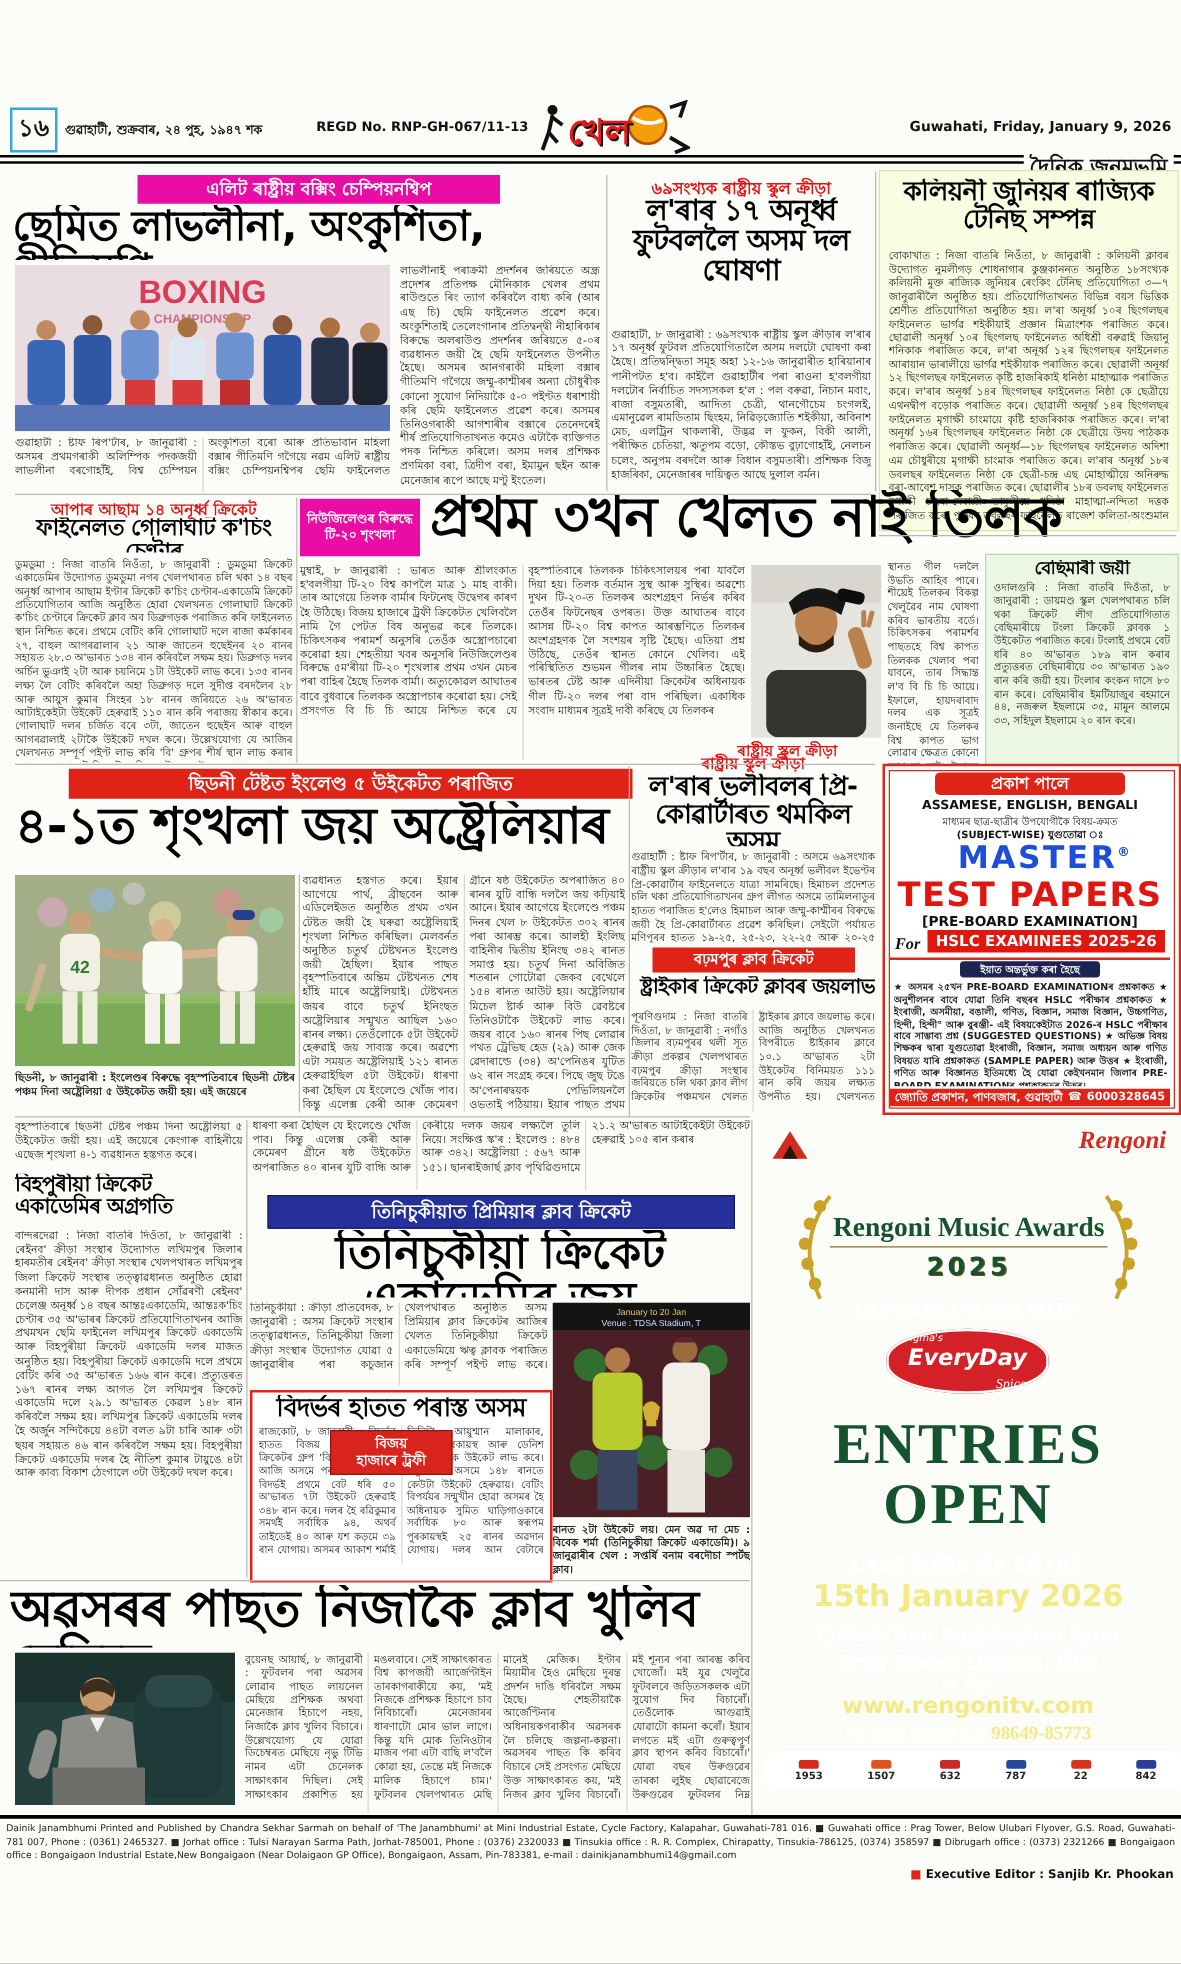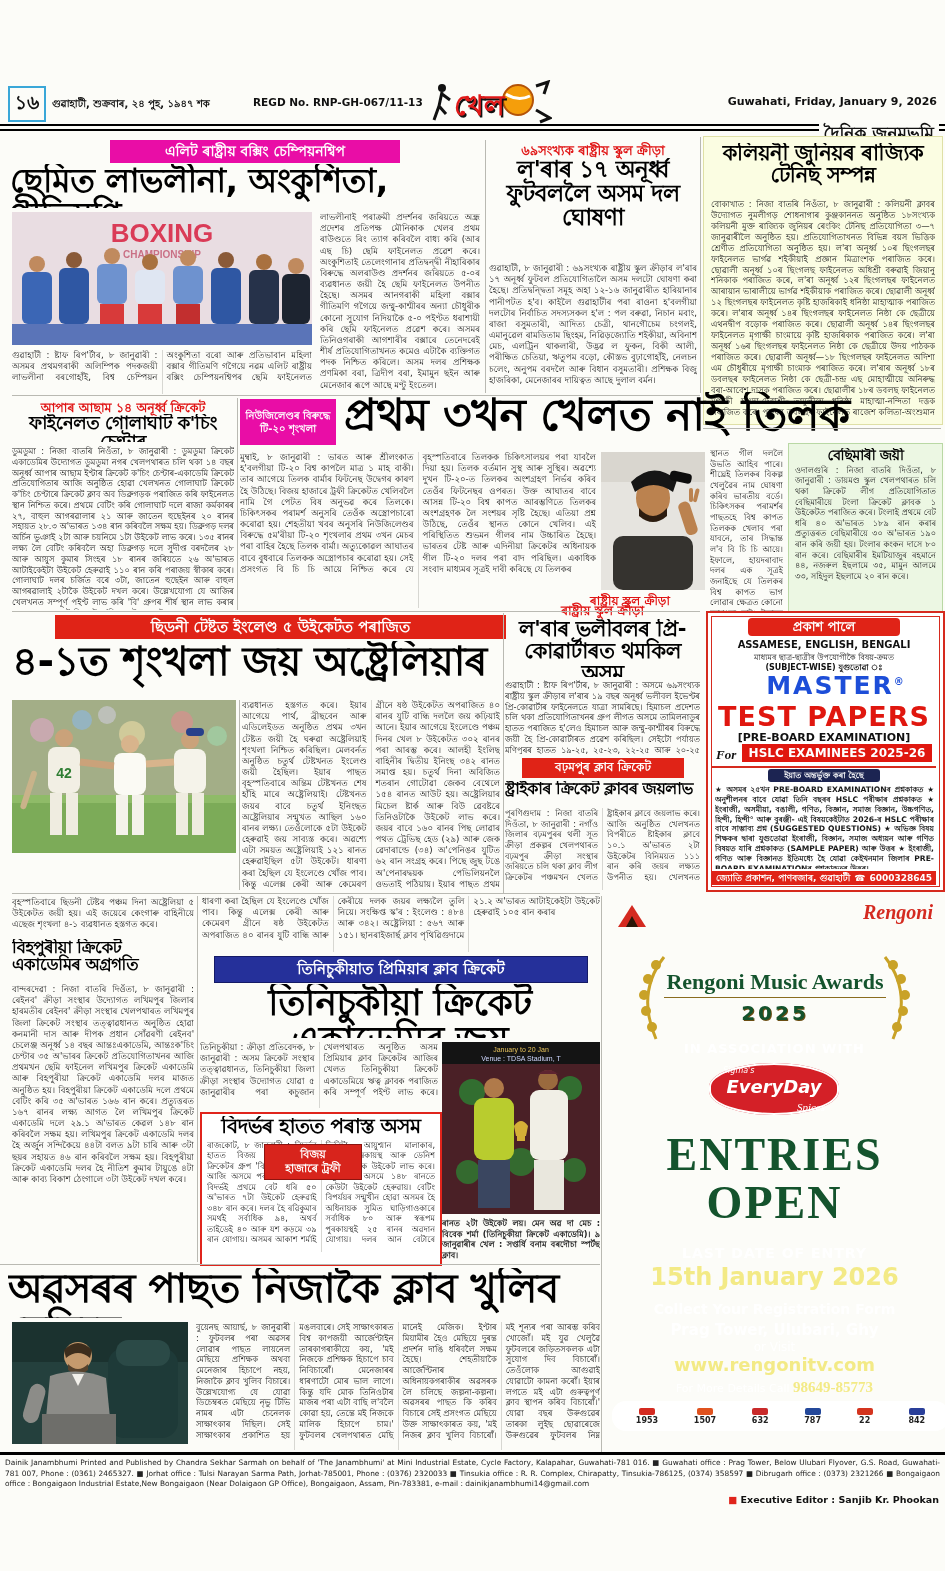--- a/index.html
+++ b/index.html
@@ -169,29 +169,30 @@
           <rect x="174" y="28" width="18" height="8" rx="4" fill="#27408b"></rect>
         <rect x="162" y="49" width="32" height="44" rx="8" fill="#f5f3ea"></rect>
         <rect x="164" y="93" width="12" height="42" fill="#efece0"></rect>
           <rect x="180" y="93" width="12" height="42" fill="#efece0"></rect>
         <path d="M68 62 L102 66" stroke="#caa27a" stroke-width="7"></path>
         <path d="M134 64 L162 62" stroke="#d8b48c" stroke-width="7"></path>
         <rect x="20" y="70" width="6" height="40" rx="3" fill="#c9b38a" transform="rotate(18 20 70)"></rect>
       </g>
     </svg>
   </div>
+  <div class="abs caption" style="left:12px;top:857px;width:224px;height:34px;">ছিডনী, ৮ জানুৱাৰী : ইংলেণ্ডৰ বিৰুদ্ধে বৃহস্পতিবাৰে ছিডনী টেষ্টৰ পঞ্চম দিনা অষ্ট্ৰেলিয়া ৫ উইকেটত জয়ী হয়। এই জয়েৰে</div>
 
   <div class="abs body-text cols-2" style="left:242px;top:700px;width:258px;height:190px;">ব্যৱধানত হস্তগত কৰে। ইয়াৰ আগেয়ে পাৰ্থ, ব্ৰীছবেন আৰু এডিলেইডত অনুষ্ঠিত প্ৰথম ৩খন টেষ্টত জয়ী হৈ ঘৰুৱা অষ্ট্ৰেলিয়াই শৃংখলা নিশ্চিত কৰিছিল। মেলবৰ্নত অনুষ্ঠিত চতুৰ্থ টেষ্টখনত ইংলেণ্ড জয়ী হৈছিল। ইয়াৰ পাছত বৃহস্পতিবাৰে অন্তিম টেষ্টখনত শেষ হাঁহি মাৰে অষ্ট্ৰেলিয়াই। টেষ্টখনত জয়ৰ বাবে চতুৰ্থ ইনিংছত অষ্ট্ৰেলিয়াৰ সন্মুখত আছিল ১৬০ ৰানৰ লক্ষ্য। তেওঁলোকে ৫টা উইকেট হেৰুৱাই জয় সাব্যস্ত কৰে। অৱশ্যে এটা সময়ত অষ্ট্ৰেলিয়াই ১২১ ৰানত হেৰুৱাইছিল ৫টা উইকেট। ধাৰণা কৰা হৈছিল যে ইংলেণ্ডে খোঁজ পাব। কিন্তু এলেক্স কেৰী আৰু কেমেৰণ গ্ৰীনে ষষ্ঠ উইকেটত অপৰাজিত ৪০ ৰানৰ যুটি বান্ধি দললৈ জয় কঢ়িয়াই আনে। ইয়াৰ আগেয়ে ইংলেণ্ডে পঞ্চম দিনৰ খেল ৮ উইকেটত ৩০২ ৰানৰ পৰা আৰম্ভ কৰে। আলহী ইংলিছ বাহিনীৰ দ্বিতীয় ইনিংছ ৩৪২ ৰানত সমাপ্ত হয়। চতুৰ্থ দিনা অবিজিত শতৰান গোটোৱা জেকব বেথেলে ১৫৪ ৰানত আউট হয়। অষ্ট্ৰেলিয়াৰ মিচেল ষ্টাৰ্ক আৰু বিউ ৱেবষ্টৰে তিনিওটাকৈ উইকেট লাভ কৰে। জয়ৰ বাবে ১৬০ ৰানৰ পিছ লোৱাৰ পথত ট্ৰেভিছ হেড (২৯) আৰু জেক ৱেদাৰাল্ডে (৩৪) অ'পেনিঙৰ যুটিত ৬২ ৰান সংগ্ৰহ কৰে। পিছে জুছ টঙে অ'পেনাৰদ্বয়ক পেভিলিয়নলৈ ওভতাই পঠিয়ায়। ইয়াৰ পাছত প্ৰথম ইনিংছত শতৰান কৰা ষ্টিভ স্মিথে ১২ ৰান কৰি আউট হয়। আনহাতে, জীৱনৰ অন্তিম টেষ্টৰ ইনিংছত উছমান খাৱাজাই ৫ ৰান কৰে। পঞ্চম উইকেটৰ ৰূপত আউট হোৱা মাৰ্নাছ লাবুছেইনে ৩৭ ৰানৰ বৰঙনি যোগায়।</div>
 
   <div class="abs kicker red-kicker" style="left:505px;top:602px;width:195px;font-size:12.5px;">ৰাষ্ট্ৰীয় স্কুল ক্ৰীড়া</div>
   <div class="abs hl" style="left:505px;top:619px;width:195px;height:58px;font-size:21px;text-align:center;">ল'ৰাৰ ভলীবলৰ প্ৰি-কোৱাৰ্টাৰত থমকিল অসম</div>
   <div class="abs body-text" style="left:505px;top:680px;width:195px;height:74px;font-size:8.3px;">গুৱাহাটী : ষ্টাফ ৰিপ'ৰ্টাৰ, ৮ জানুৱাৰী : অসমে ৬৯সংখ্যক ৰাষ্ট্ৰীয় স্কুল ক্ৰীড়াৰ ল'ৰাৰ ১৯ বছৰ অনূৰ্ধ্ব ভলীবল ইভেণ্টৰ প্ৰি-কোৱাৰ্টাৰ ফাইনেলতে যাত্ৰা সামৰিছে। হিমাচল প্ৰদেশত চলি থকা প্ৰতিযোগিতাখনৰ গ্ৰুপ লীগত অসমে তামিলনাডুৰ হাতত পৰাজিত হ'লেও হিমাচল আৰু জম্মু-কাশ্মীৰৰ বিৰুদ্ধে জয়ী হৈ প্ৰি-কোৱাৰ্টাৰত প্ৰৱেশ কৰিছিল। সেইটো পৰ্যায়ত মণিপুৰৰ হাতত ১৯-২৫, ২৫-২৩, ২২-২৫ আৰু ২০-২৫ ছেটত হাৰি প্ৰতিযোগিতাৰ পৰা বিদায় লয়।</div>
 
   <div class="abs red-banner" style="left:522px;top:758px;width:162px;height:20px;font-size:12px;font-weight:800;">বঢ়মপুৰ ক্লাব ক্ৰিকেট</div>
-  <div class="abs hl" style="left:505px;top:781px;width:195px;height:24px;font-size:16px;text-align:left;">ষ্ট্ৰাইকাৰ ক্ৰিকেট ক্লাবৰ জয়লাভ</div>
+  <div class="abs hl" style="left:505px;top:781px;width:195px;height:24px;font-size:16px;text-align:right;">ষ্ট্ৰাইকাৰ ক্ৰিকেট ক্লাবৰ জয়লাভ</div>
   <div class="abs body-text cols-2" style="left:505px;top:808px;width:195px;height:82px;font-size:8.2px;">পূৰণিগুদাম : নিজা বাতৰি দিওঁতা, ৮ জানুৱাৰী : নগাঁও জিলাৰ বঢ়মপুৰৰ থলী সূত ক্ৰীড়া প্ৰকল্পৰ খেলপথাৰত বঢ়মপুৰ ক্ৰীড়া সংস্থাৰ জৰিয়তে চলি থকা ক্লাব লীগ ক্ৰিকেটৰ পঞ্চমখন খেলত ষ্ট্ৰাইকাৰ ক্লাবে জয়লাভ কৰে। আজি অনুষ্ঠিত খেলখনত বিপৰীতে ষ্টাইকাৰ ক্লাবে ১০.১ অ'ভাৰত ২টা উইকেটৰ বিনিময়ত ১১১ ৰান কৰি জয়ৰ লক্ষ্যত উপনীত হয়। খেলখনত ষ্টাইকাৰ ক্লাবৰ শ্ৰৱণ কুমাৰে তিনিটা উইকেট দখল কৰি হেট্ৰিক কৰাৰ লগতে মুঠ ৫টা উইকেট দখল কৰে।</div>
 
   <div class="abs master-ad" style="left:706px;top:611px;width:235px;height:277px;">
     <div class="master-inner"></div>
     <div class="abs red-banner" style="left:40px;top:5px;width:152px;height:18px;border-radius:4px;font-size:13px;font-weight:800;">প্ৰকাশ পালে</div>
     <div class="abs" style="left:0;top:26px;width:232px;text-align:center;font-size:10px;font-weight:800;">ASSAMESE, ENGLISH, BENGALI</div>
     <div class="abs" style="left:0;top:38px;width:232px;text-align:center;font-size:8px;">মাধ্যমৰ ছাত্ৰ-ছাত্ৰীৰ উপযোগীকৈ বিষয়-ক্ৰমত</div>
     <div class="abs" style="left:0;top:48px;width:232px;text-align:center;font-size:8px;font-weight:700;">(SUBJECT-WISE) যুগুতোৱা ঃ</div>
     <div class="abs" style="left:12px;top:58px;width:232px;text-align:center;font-weight:900;font-size:25px;letter-spacing:2px;color:#1d4ed8;">
       <span>MASTER</span><sup style="font-size:10px;">®</sup>

